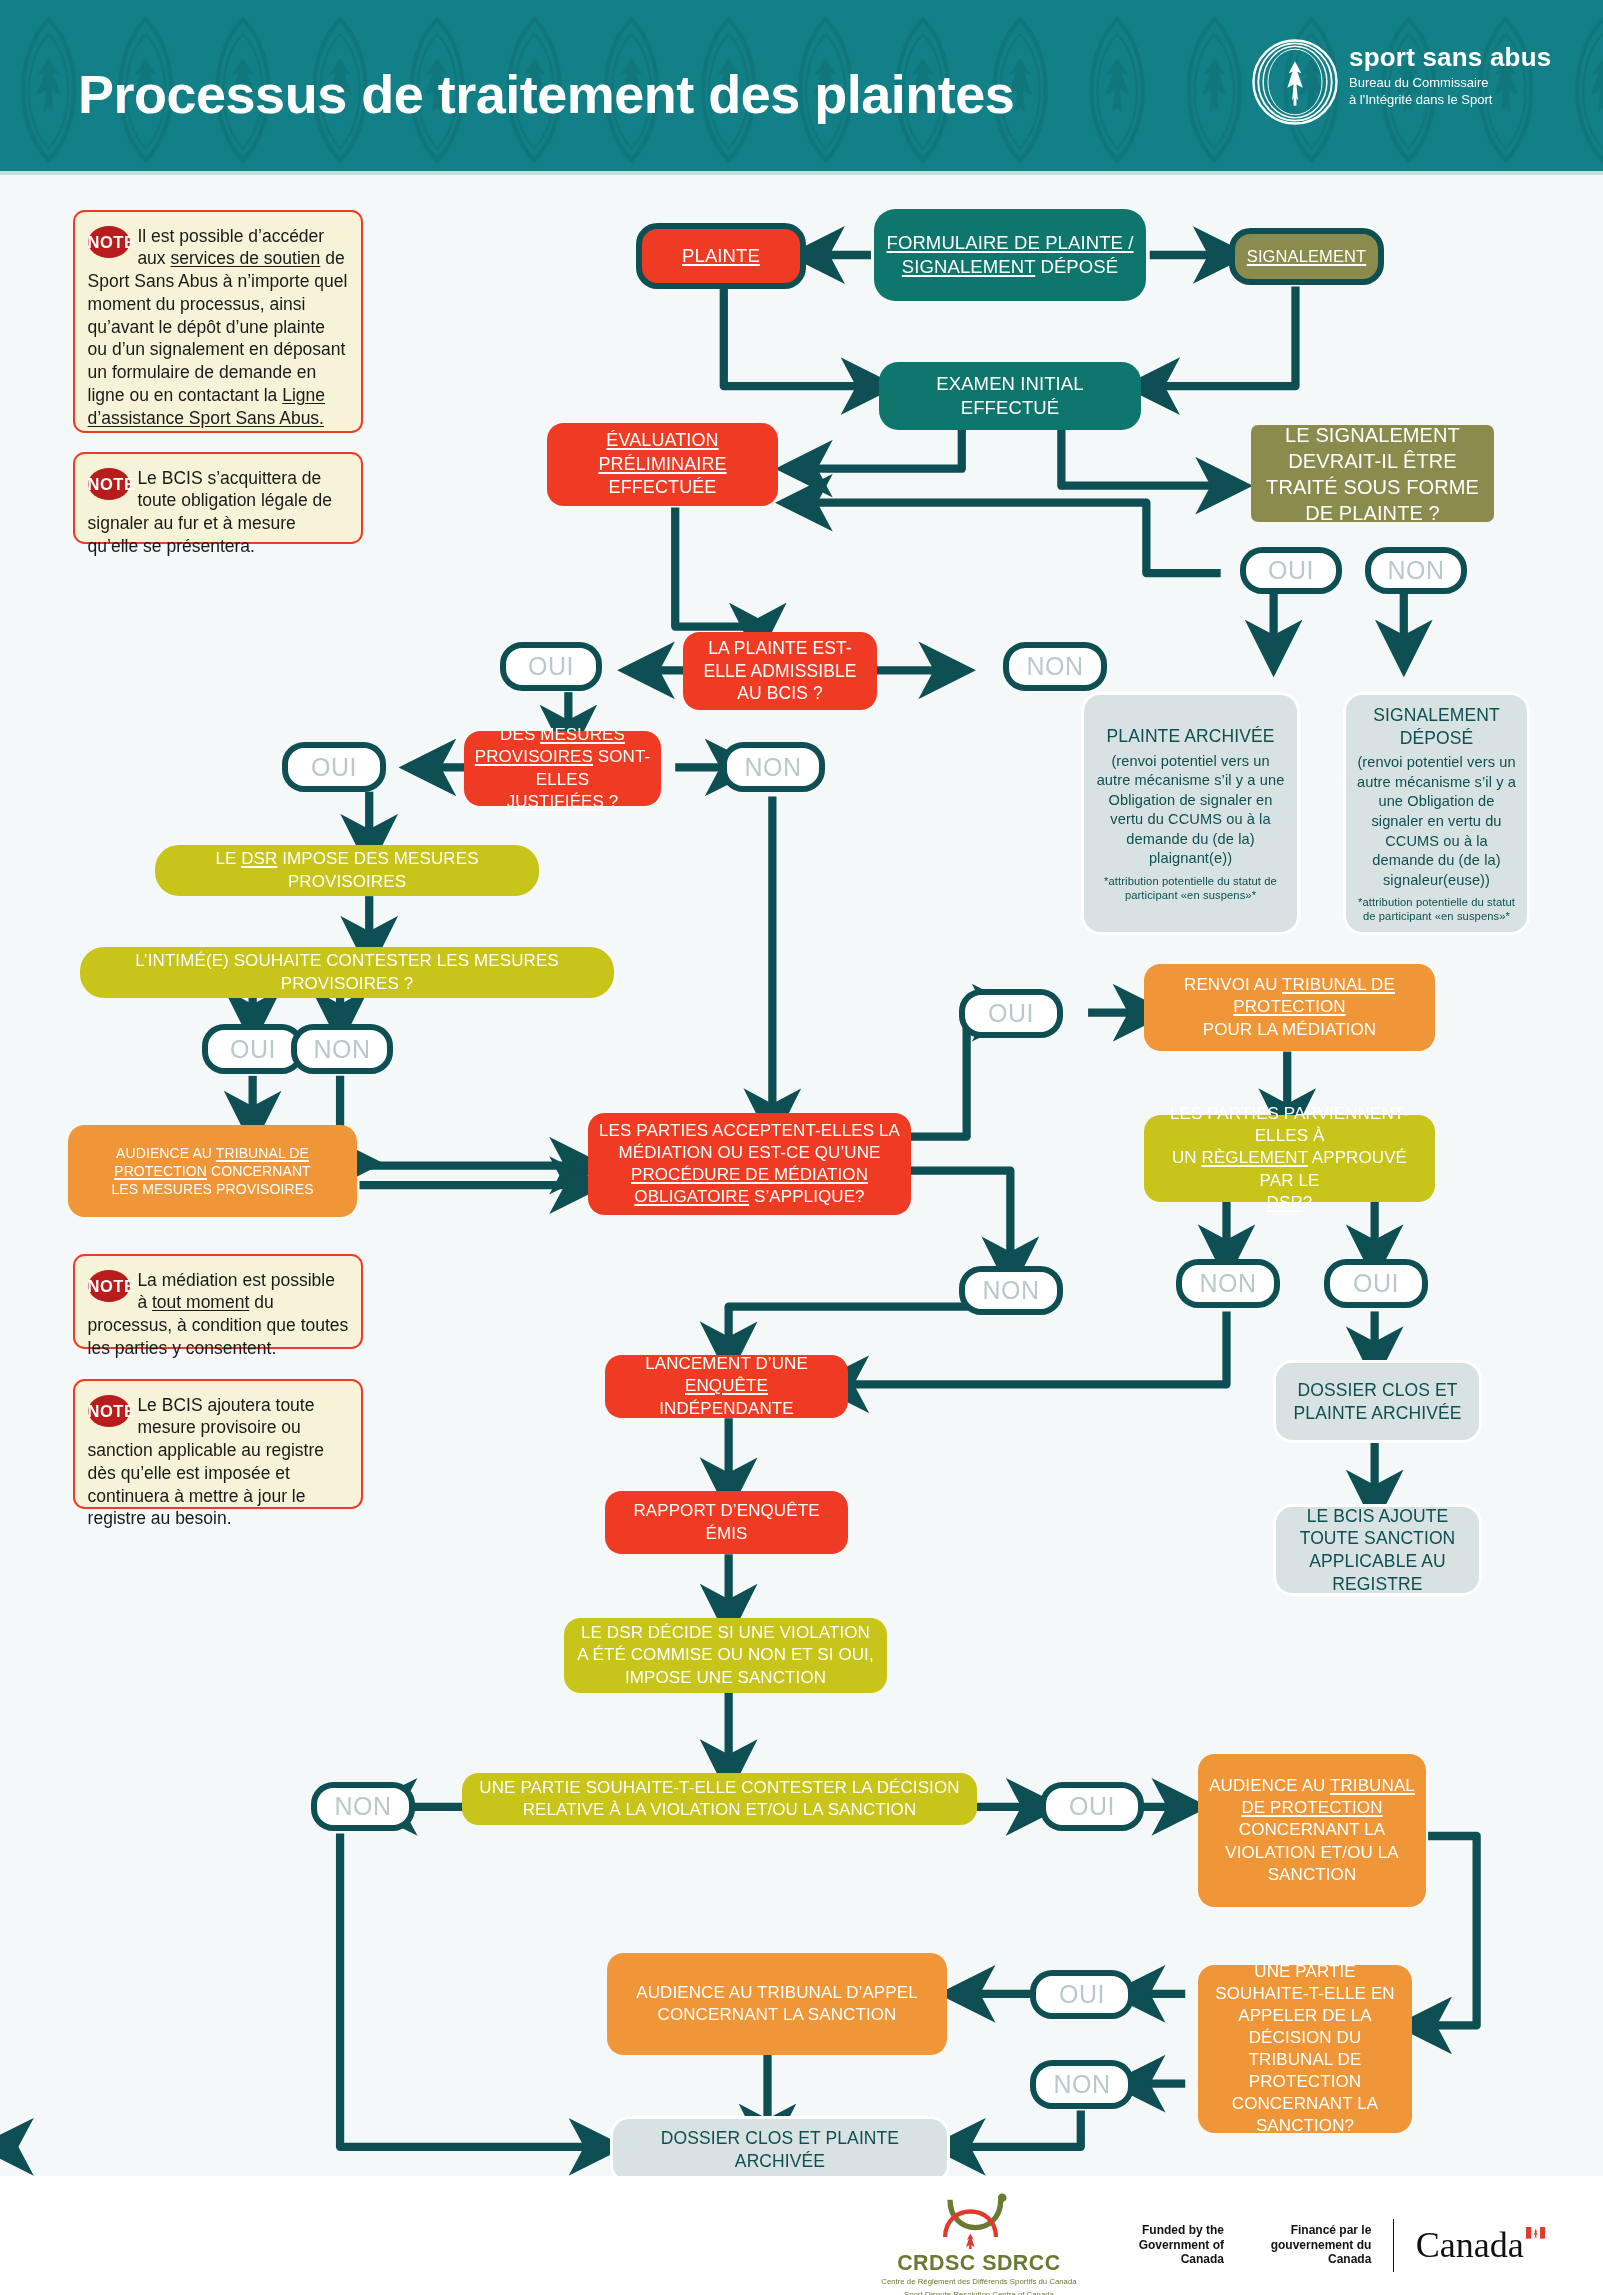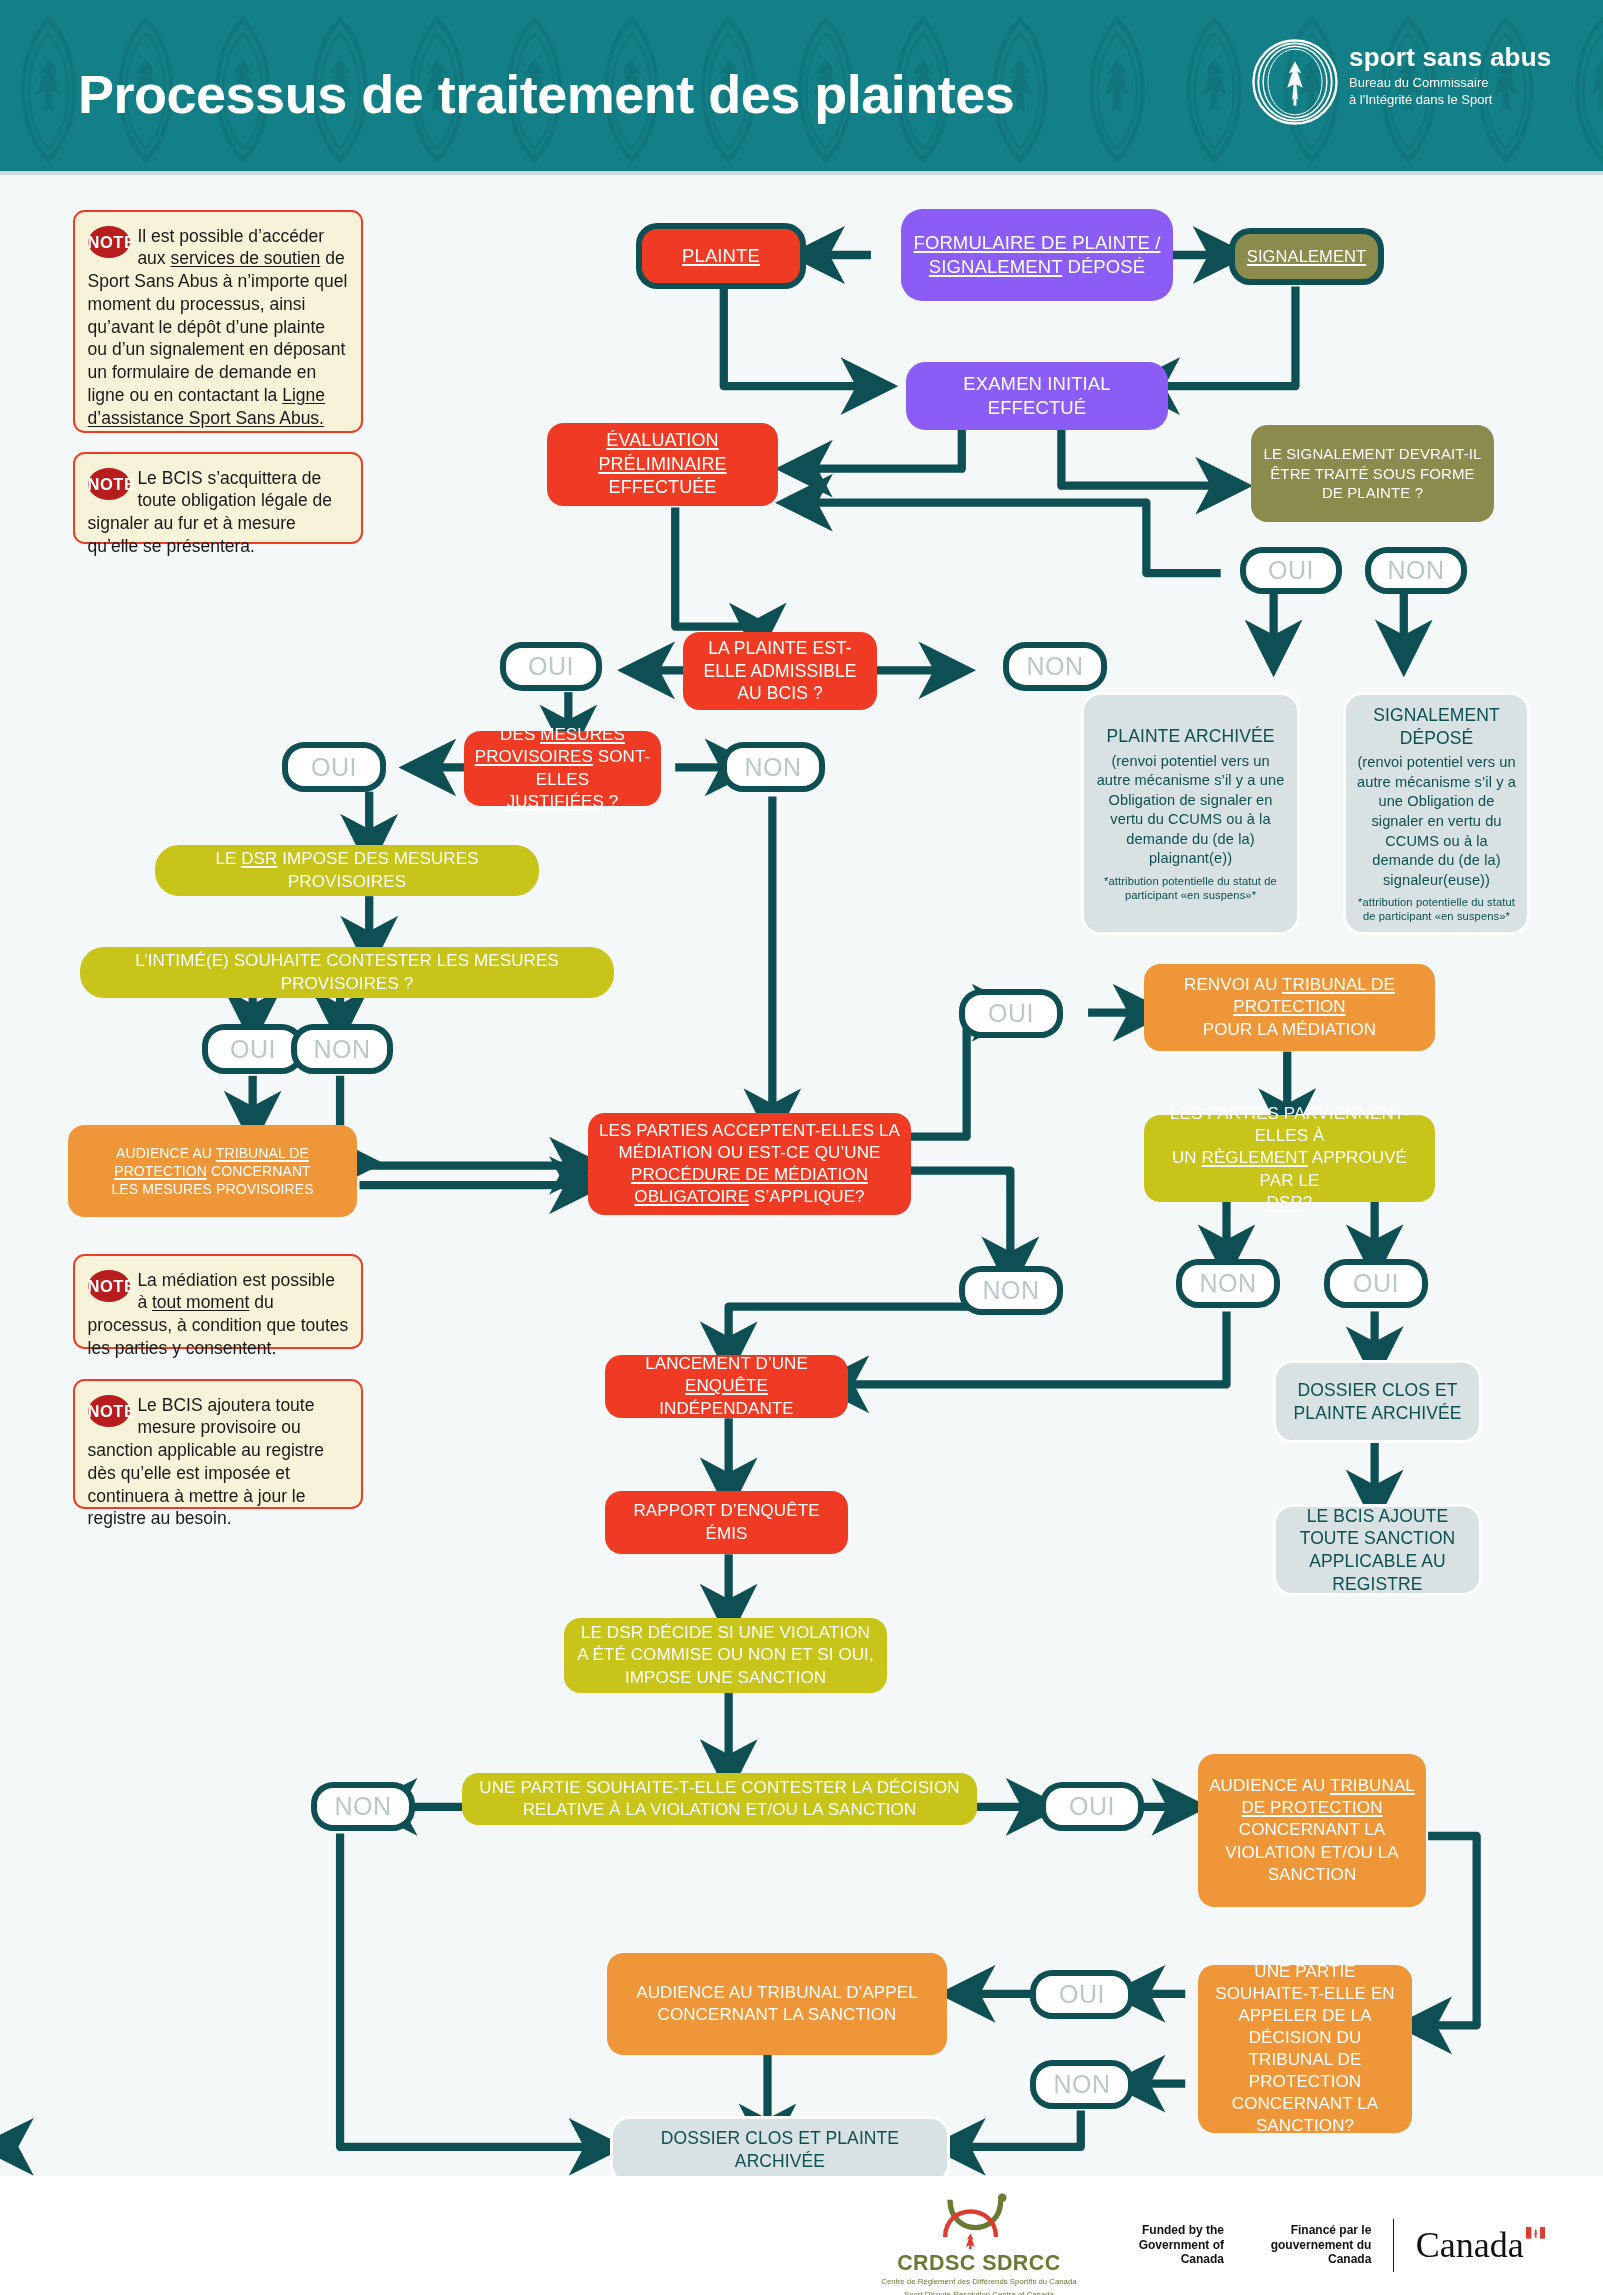--- a/index.html
+++ b/index.html
@@ -78,21 +78,21 @@
     text-align: center;
     color: #ffffff;
     font-size: 16px;
     line-height: 1.30;
     padding: 6.8px 10.7px;
     letter-spacing: 0.1px;
   }
   .node span { display: block; }
   .node u { text-decoration: underline; text-underline-offset: 2.4px; text-decoration-thickness: 1.5px; }
 
-  .n-teal   { background: #8b5cf6; margin-left: 27px; }
+  .n-teal   { background: #0f766e; }
   .n-red    { background: #ef3b24; }
   .n-olive  { background: #8b8b4d; }
   .n-yellow { background: #c8c419; }
   .n-orange { background: #ef9738; }
   .n-grey   {
     background: #d8e2e3;
     color: #0d4f52;
     border: 3.4px solid #ffffff;
     border-radius: 19.4px;
   }
@@ -315,21 +315,21 @@
   <span>EXAMEN INITIAL EFFECTUÉ</span>
 </div>
 
 <div class="node n-red" style="left:547px; top:423px; width:231px; height:83px; font-size:18px;">
   <div>
     <span><u>ÉVALUATION PRÉLIMINAIRE</u></span>
     <span>EFFECTUÉE</span>
   </div>
 </div>
 
-<div class="node n-olive" style="left:1251px; top:425px; width:243px; height:97px; font-size:15px;">
+<div class="node n-olive" style="left:1251px; top:425px; width:243px; height:97px; font-size:20px;border-radius:7px;">
   <span>LE SIGNALEMENT DEVRAIT-IL ÊTRE TRAITÉ SOUS FORME DE PLAINTE ?</span>
 </div>
 
 <div class="pill" style="left:1240px; top:547px; width:102px; height:47px;">
   <span>OUI</span>
 </div>
 <div class="pill" style="left:1365px; top:547px; width:102px; height:47px;">
   <span>NON</span>
 </div>
 

